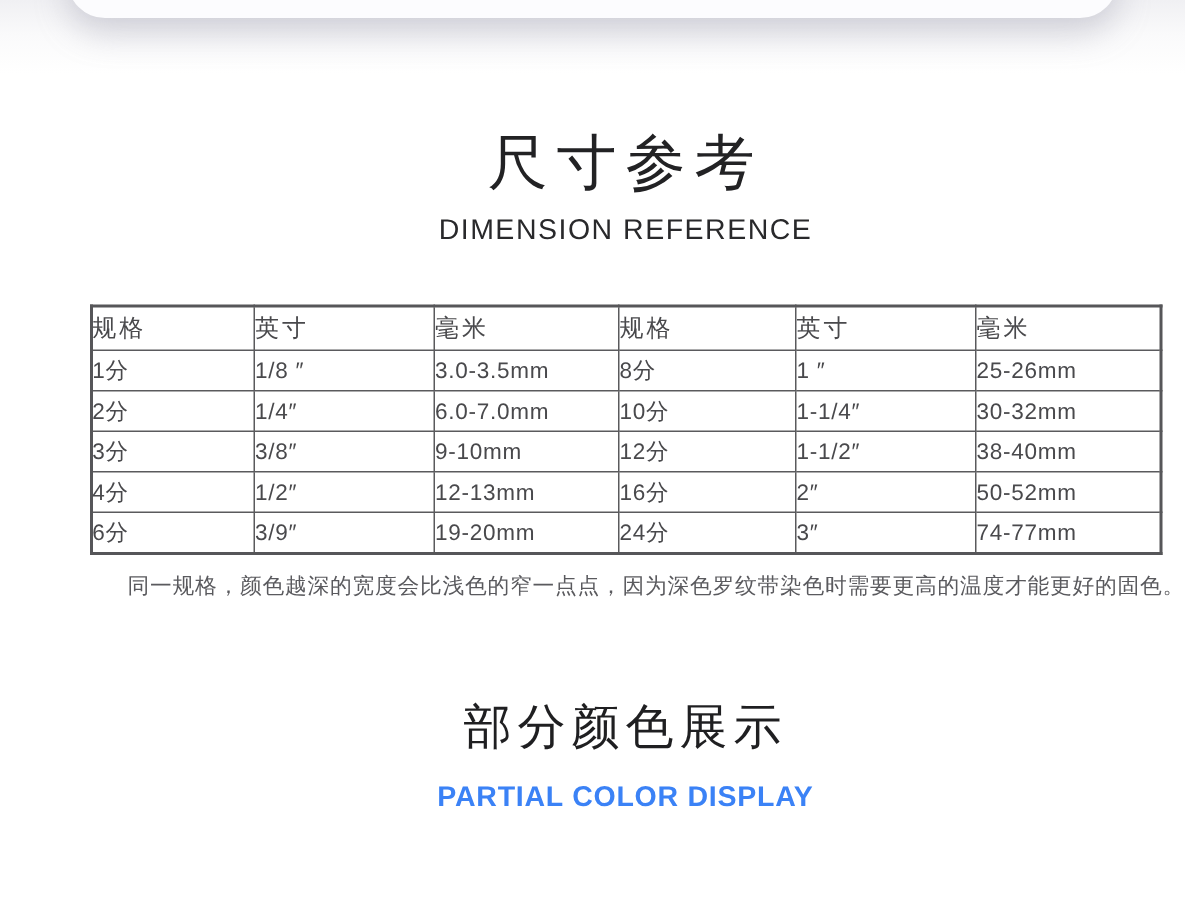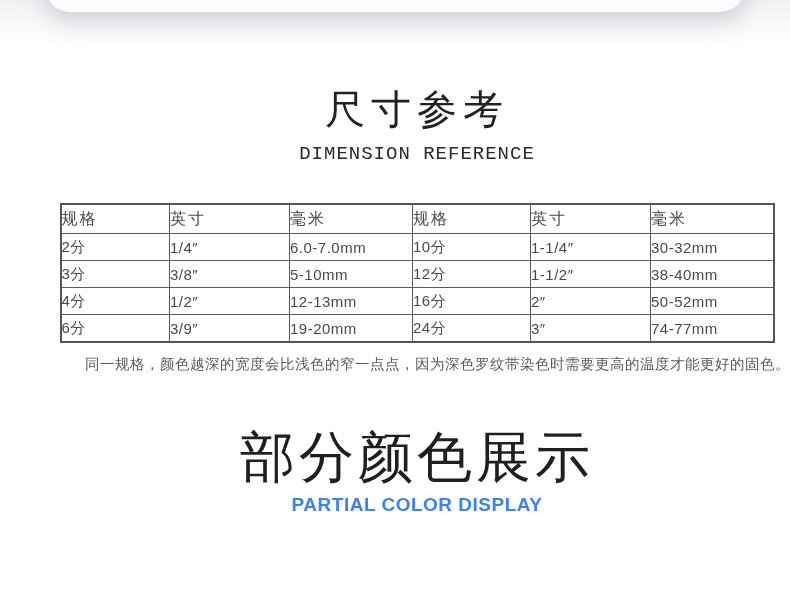--- a/index.html
+++ b/index.html
@@ -28,21 +28,20 @@
   .title-cn {
     font-size: 40px; line-height: 42px;
     color: #222224; letter-spacing: 6px;
     font-weight: 500;
   }
   .subtitle-en {
     margin-top: 13px;
     font-size: 19px; line-height: 22px;
     color: #29292b; letter-spacing: 1px;
     font-weight: 500;
-    font-family: Liberation Mono, monospace;
   }
 
   table.dim-table {
     margin: 38px auto 0 auto;
     width: 713px;
     border-collapse: collapse;
     table-layout: fixed;
     border: 2px solid #565659;
     color: #49494c;
   }
@@ -65,21 +64,21 @@
   .note {
     margin-top: 12px;
     font-size: 14.5px; line-height: 19px;
     color: #5a5a5e; letter-spacing: 0.5px;
     white-space: nowrap;
     text-align: right;
   }
 
   .section2-title {
     margin-top: 61px;
-    font-size: 55px; line-height: 45px;
+    font-size: 32px; line-height: 45px;
     color: #1f1f21; letter-spacing: 4px;
     font-weight: 500;
   }
   .section2-sub {
     margin-top: 13px;
     font-size: 19px; line-height: 24px;
     color: #3b82f6; letter-spacing: 0.5px;
     font-weight: 700;
   }
 </style>
@@ -111,31 +110,39 @@
             <th>规格</th>
             <th>英寸</th>
             <th>毫米</th>
             <th>规格</th>
             <th>英寸</th>
             <th>毫米</th>
           </tr>
       </thead>
       <tbody>
           <tr>
+            <td>1分</td>
+            <td>1/8 ″</td>
+            <td>3.0-3.5mm</td>
+            <td>8分</td>
+            <td>1 ″</td>
+            <td>25-26mm</td>
+          </tr>
+          <tr>
             <td>2分</td>
             <td>1/4″</td>
             <td>6.0-7.0mm</td>
             <td>10分</td>
             <td>1-1/4″</td>
             <td>30-32mm</td>
           </tr>
           <tr>
             <td>3分</td>
             <td>3/8″</td>
-            <td>5-10mm</td>
+            <td>9-10mm</td>
             <td>12分</td>
             <td>1-1/2″</td>
             <td>38-40mm</td>
           </tr>
           <tr>
             <td>4分</td>
             <td>1/2″</td>
             <td>12-13mm</td>
             <td>16分</td>
             <td>2″</td>

